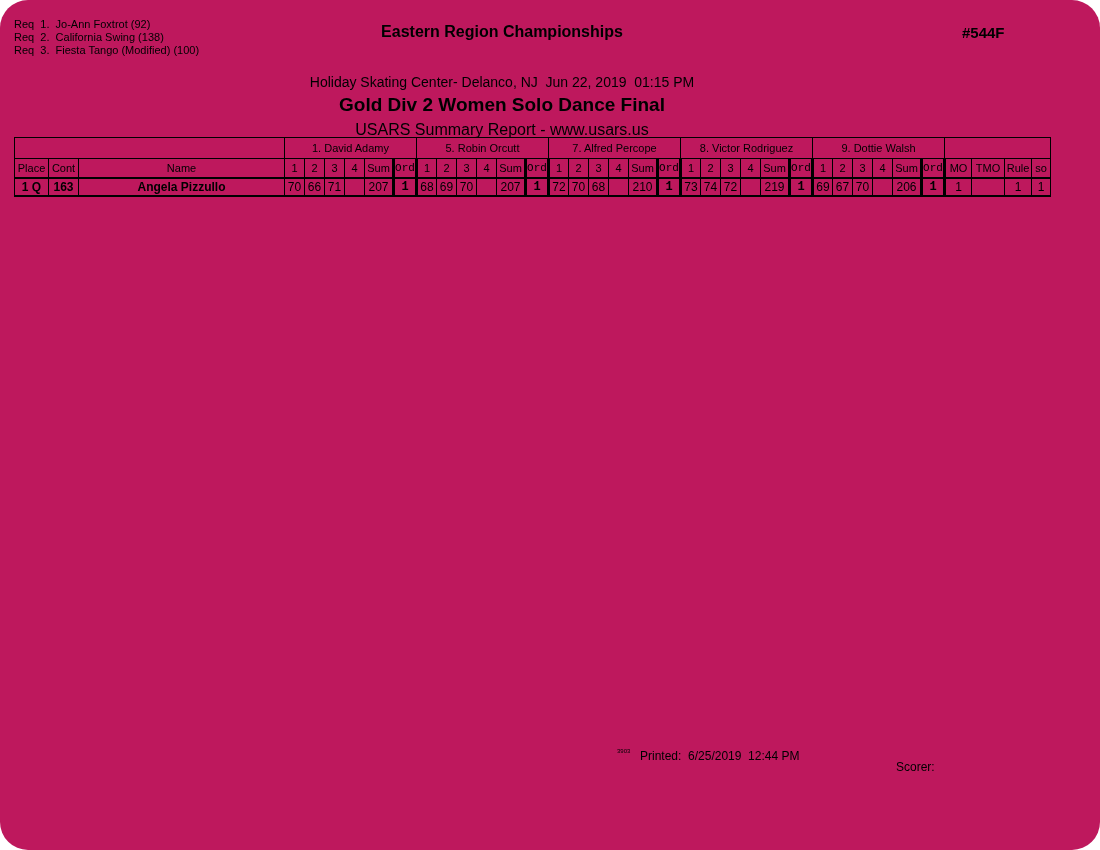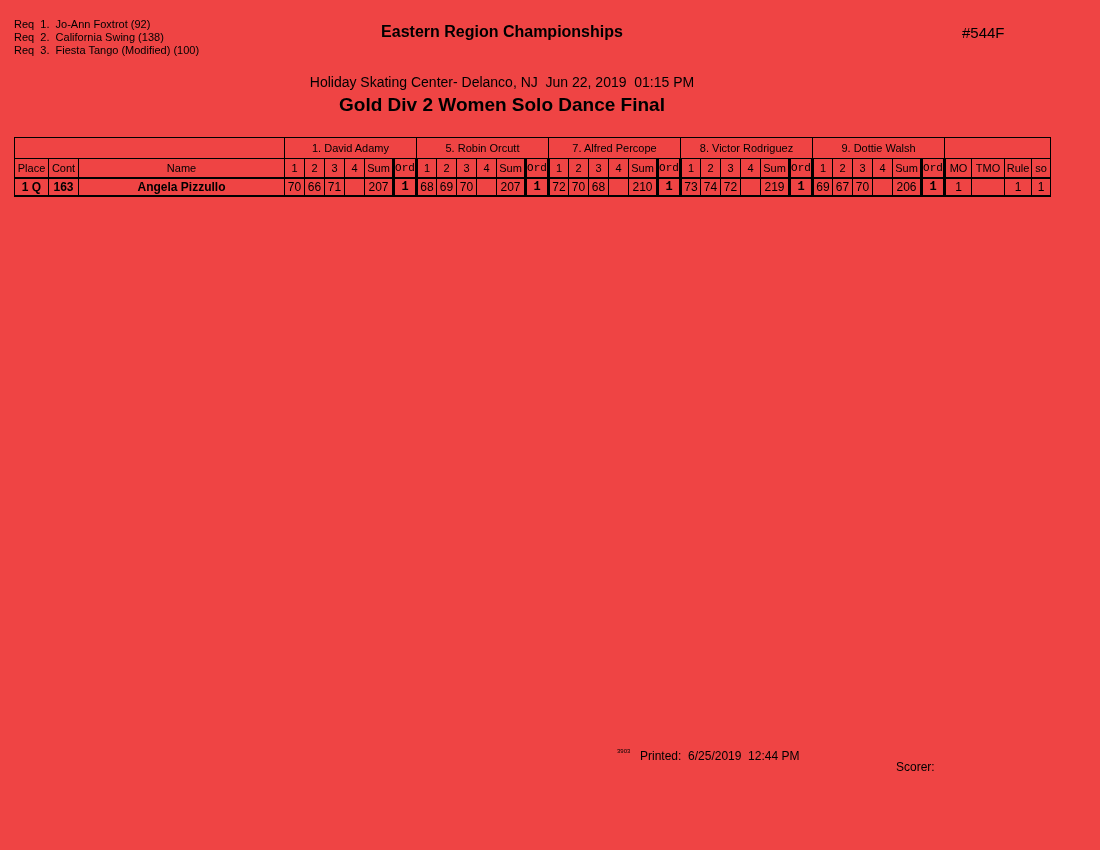--- a/index.html
+++ b/index.html
@@ -1,32 +1,32 @@
 <!DOCTYPE html>
 <html><head>
 <meta charset="utf-8">
 <style>
   html, body { margin:0; padding:0; background:#ffffff; }
   .page {
-    position:relative; width:1100px; height:850px; background:#ef4444;
-    font-family:"Liberation Sans", sans-serif; color:#000;
+    position:relative; width:1100px; height:850px; background:#be185d;
+    font-family:"Liberation Sans", sans-serif; color:#000;border-radius:28px;
   }
 
   
   .reqs { position:absolute; left:14px; top:18px; font-size:11px; line-height:13px; }
   .reqs div { white-space:pre; }
 
   
   .header-block { position:absolute; left:0; top:22px; width:1004px; text-align:center; }
   .title  { font-size:16px; font-weight:bold; line-height:19px; }
   .venue  { font-size:14px; line-height:17px; white-space:pre;margin-top:33px; }
   .event  { font-size:19px; font-weight:bold; line-height:24px; margin-top:2px; }
   .rptype { font-size:16px; line-height:21px; margin-top:2px; }
 
-  .report-num { position:absolute; left:962px; top:24px; font-size:15px; font-weight:normal; }
+  .report-num { position:absolute; left:962px; top:24px; font-size:15px; font-weight:bold; }
 
   
   table.results { position:absolute; left:14px; top:137px; border-collapse:collapse; table-layout:fixed; }
   table.results td {
     border:1px solid #000; padding:0; text-align:center;
     font-size:11px; overflow:hidden; white-space:nowrap;
   }
   tr.jrow  { height:21px; }
   tr.hrow  { height:19px;padding-left:23px; }
   tr.drow  { height:18px; }
@@ -57,20 +57,21 @@
   <div class="reqs">
     <div>Req  1.  Jo-Ann Foxtrot (92)</div>
     <div>Req  2.  California Swing (138)</div>
     <div>Req  3.  Fiesta Tango (Modified) (100)</div>
   </div>
 
   <div class="header-block">
     <div class="title">Eastern Region Championships</div>
     <div class="venue">Holiday Skating Center- Delanco, NJ  Jun 22, 2019  01:15 PM</div>
     <div class="event">Gold Div 2 Women Solo Dance Final</div>
+    <div class="rptype">USARS Summary Report - www.usars.us</div>
   </div>
 
   <div class="report-num">#544F</div>
 
   <table class="results">
     <colgroup>
       <col style="width:34px">
         <col style="width:30px">
         <col style="width:206px">
       <col style="width:20px">

